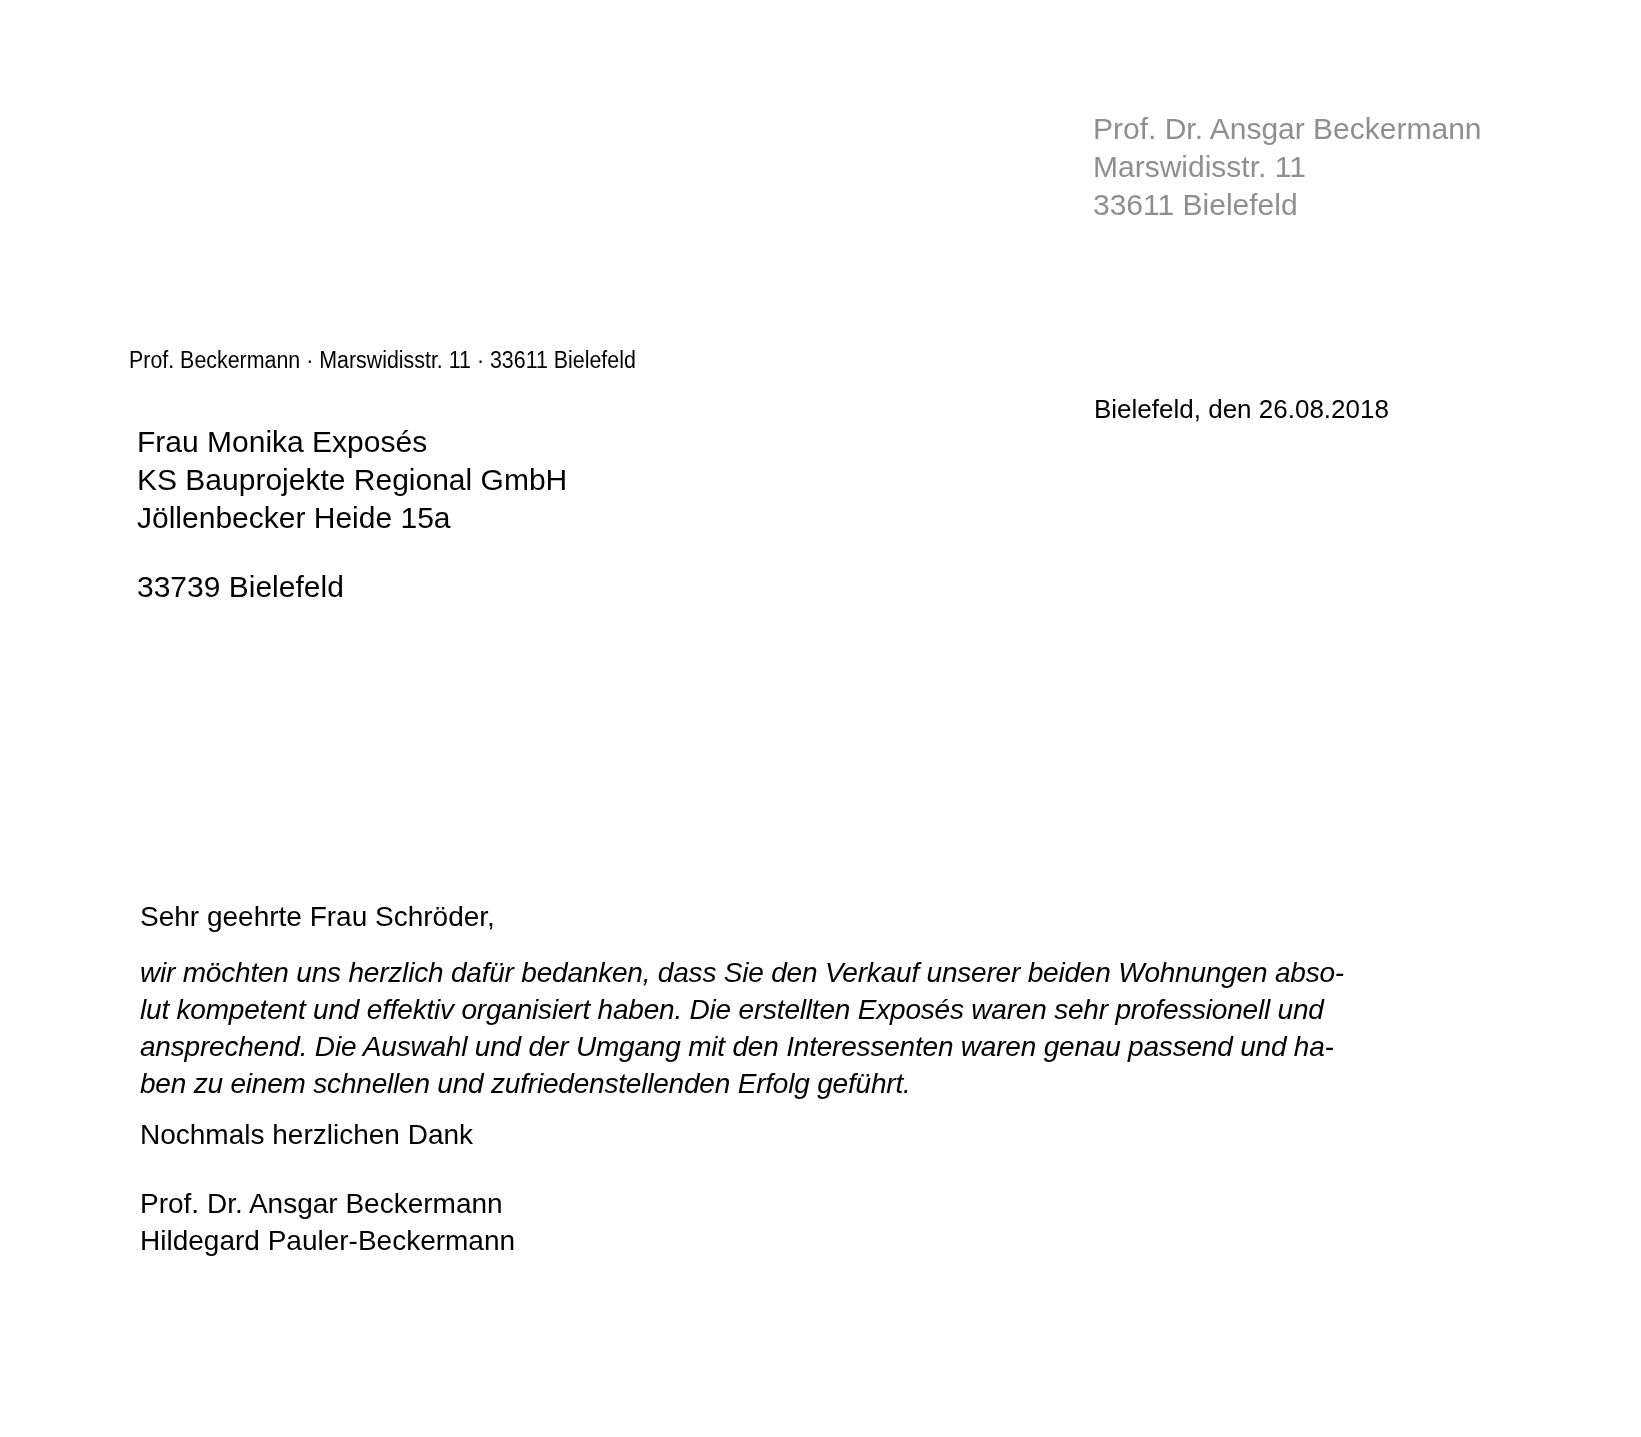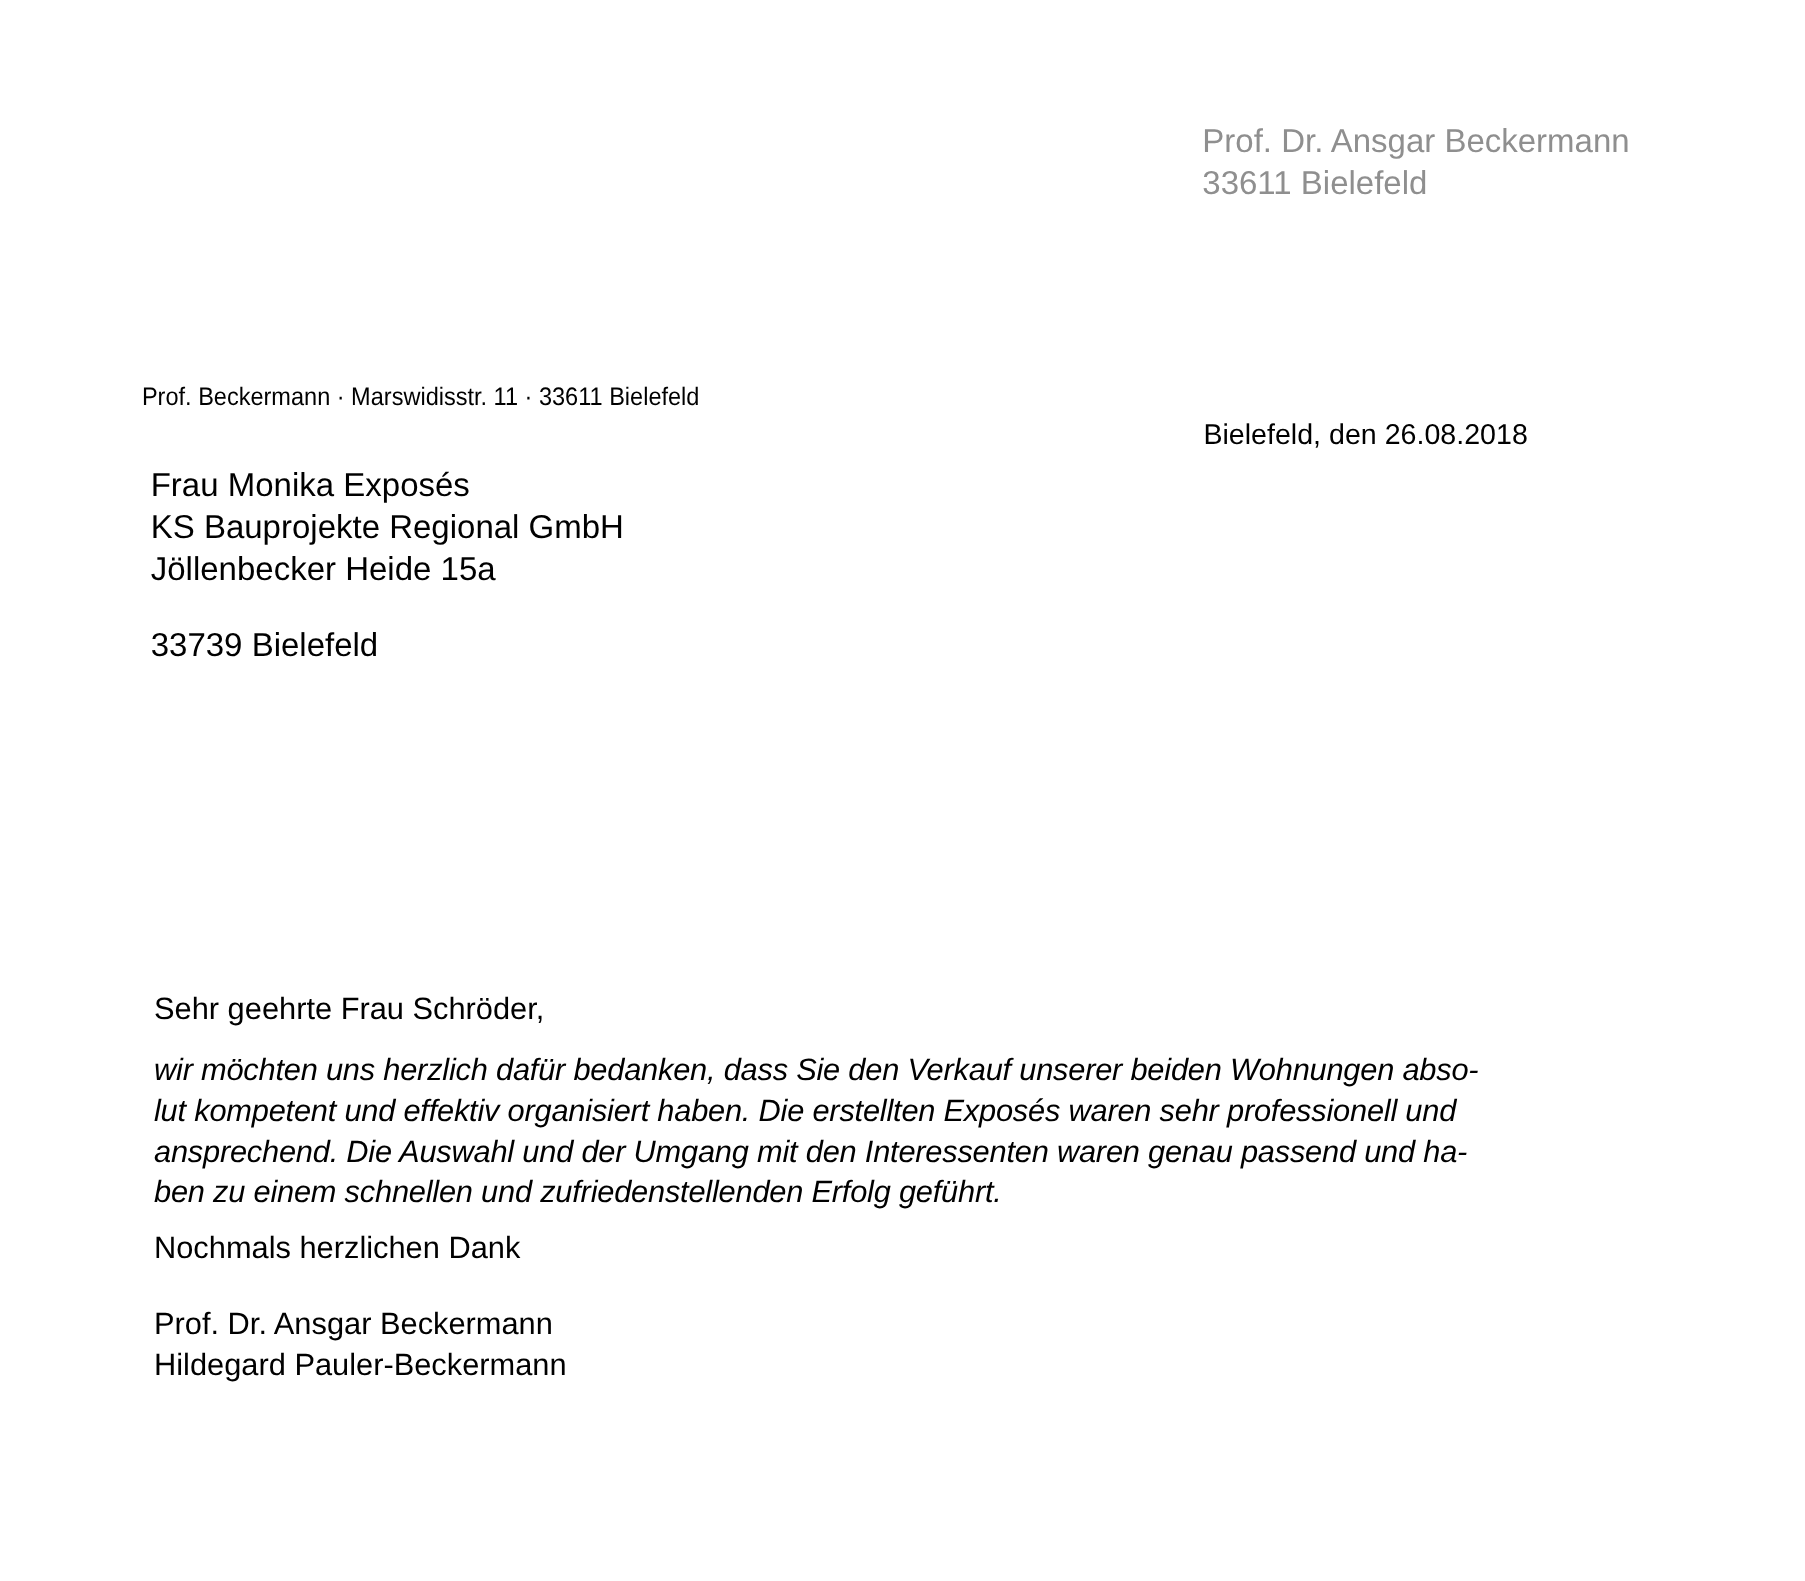--- a/index.html
+++ b/index.html
@@ -30,21 +30,21 @@
     left: 129px;
     top: 347px;
     font-size: 23px;
     white-space: nowrap;
     transform: scaleX(0.93);
     transform-origin: left top;
   }
   .date-line {
     position: absolute;
     left: 1094px;
-    top: 380px;
+    top: 394px;
     font-size: 26px;
     white-space: nowrap;
     text-align: center;
   }
   .recipient-block {
     position: absolute;
     left: 137px;
     top: 423px;
     font-size: 30px;
     line-height: 38px;
@@ -86,20 +86,21 @@
     white-space: nowrap;
   }
 </style>
 </head>
 <body>
 
 <div class="page">
 
   <div class="sender-block">
     <div>Prof. Dr. Ansgar Beckermann</div>
+    <div>Marswidisstr. 11</div>
     <div>33611 Bielefeld</div>
   </div>
 
   <div class="return-line">Prof. Beckermann · Marswidisstr. 11 · 33611 Bielefeld</div>
 
   <div class="date-line">Bielefeld, den 26.08.2018</div>
 
   <div class="recipient-block">
     <div>Frau Monika Exposés</div>
     <div>KS Bauprojekte Regional GmbH</div>

